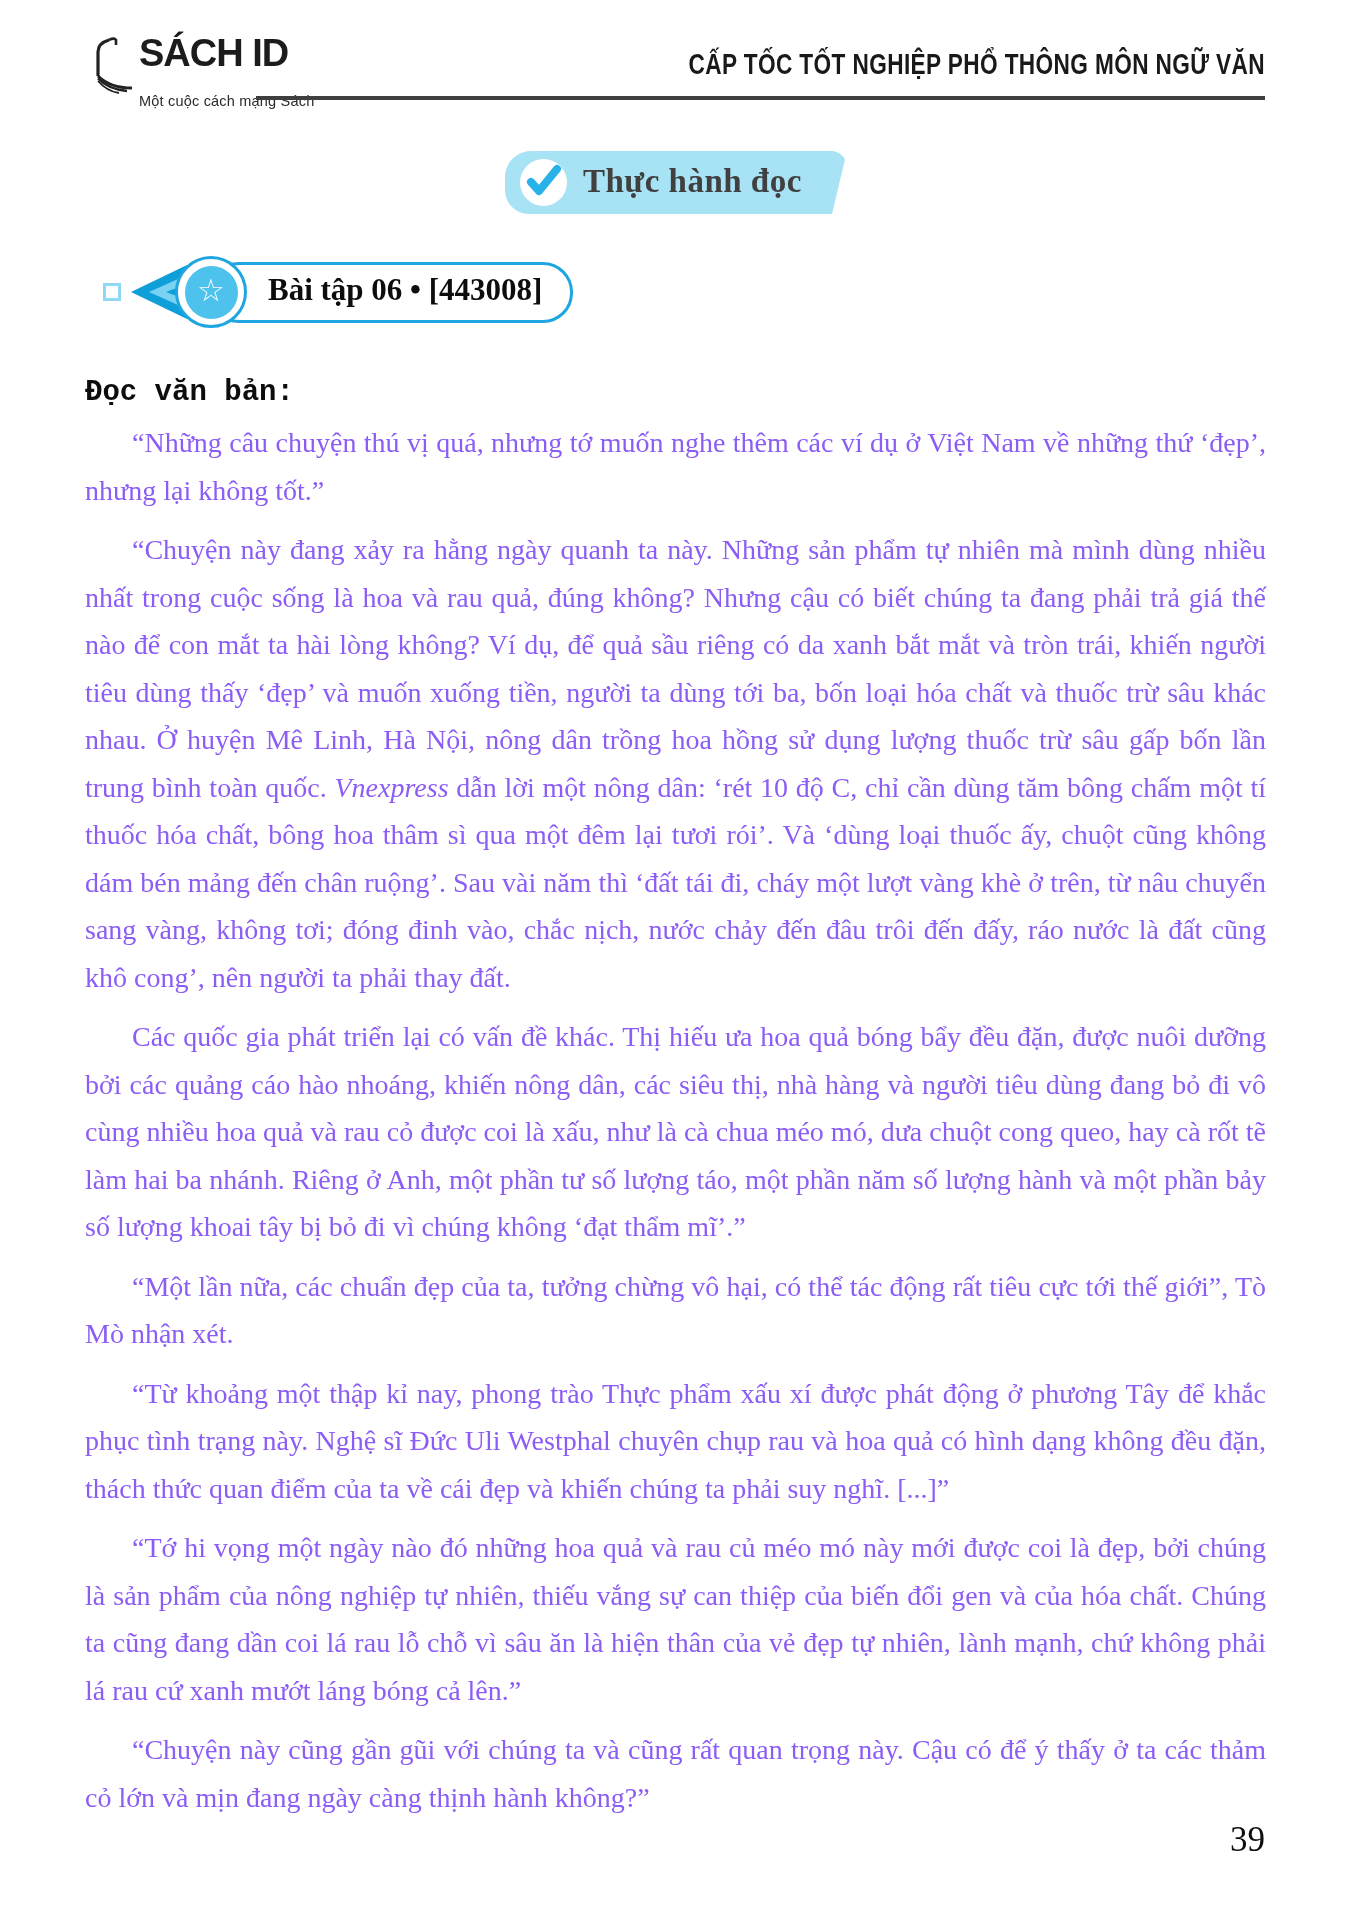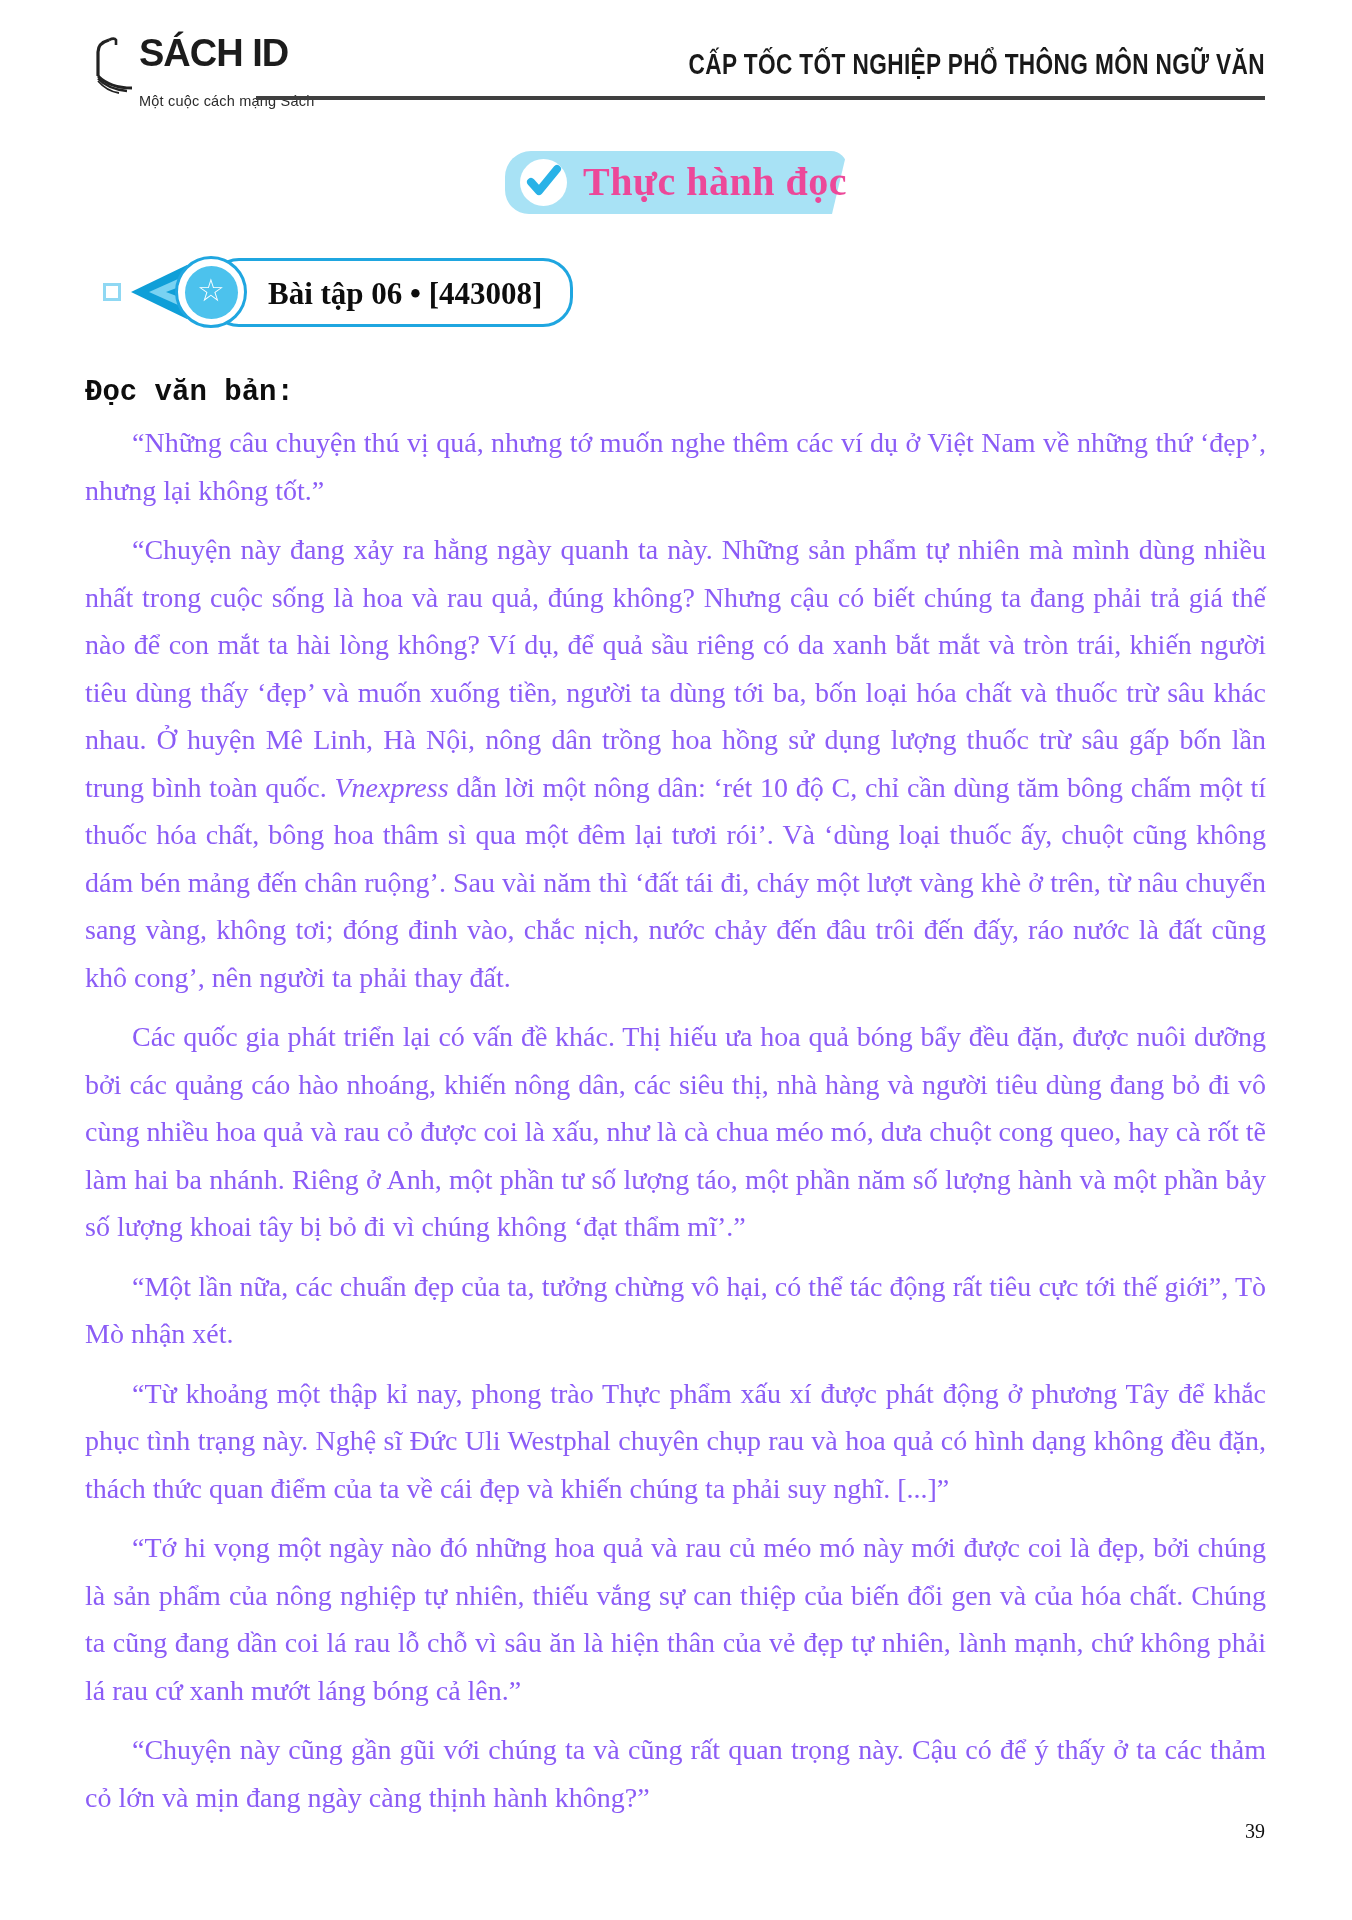--- a/index.html
+++ b/index.html
@@ -25,50 +25,50 @@
   
   .badge{position:absolute;top:151px;left:505px;width:342px;height:63px;}
   .badge-bg{
     position:absolute;inset:0;background:#a8e2f5;
     border-radius:26px 16px 10px 24px;
     clip-path:polygon(0 0,100% 0,calc(100% - 15px) 100%,0 100%);
   }
   .badge-inner{position:absolute;inset:0;display:flex;align-items:center;padding-left:15px;gap:16px;}
   .badge-check-circle{width:47px;height:47px;background:#ffffff;border-radius:50%;display:flex;align-items:center;justify-content:center;overflow:visible;flex:none;}
   .badge-check-circle svg{overflow:visible;margin-top:-4px;}
-  .badge-label{font-size:40px;font-weight:bold;color:#ec4899;letter-spacing:0.5px;padding-bottom:3px;}
+  .badge-label{font-size:33px;font-weight:bold;color:#404040;letter-spacing:0.5px;padding-bottom:3px;}
 
   
   .exercise{position:absolute;top:256px;left:103px;height:72px;display:flex;align-items:center;}
   .ex-square{width:12px;height:12px;border:3px solid #8fd8f3;flex:none;}
   .ex-triangles{flex:none;margin-left:2px;display:flex;align-items:center;}
   .ex-circle{
     width:66px;height:66px;border-radius:50%;background:#ffffff;border:3px solid #1fa6e0;
     display:flex;align-items:center;justify-content:center;position:relative;z-index:2;margin-left:-14px;flex:none;
   }
   .ex-circle-inner{
     width:53px;height:53px;border-radius:50%;background:#4cc2ed;color:#ffffff;
     display:flex;align-items:center;justify-content:center;
     font-family:"DejaVu Sans",sans-serif;font-size:31px;line-height:1;padding-bottom:3px;box-sizing:border-box;
   }
   .ex-pill{
     margin-left:-38px;height:51px;border:3.5px solid #1fa6e0;border-radius:30px;background:#ffffff;
-    display:flex;align-items:center;padding:8px 28px 4px 56px;font-size:31px;font-weight:bold;color:#0d0d0d;z-index:1;white-space:nowrap;
+    display:flex;align-items:center;padding:0 28px 4px 56px;font-size:31px;font-weight:bold;color:#0d0d0d;z-index:1;white-space:nowrap;
   }
 
   
   .content{position:absolute;top:376px;left:85px;width:1181px;}
   .doc-heading{font-size:29px;font-weight:bold;margin:0 0 9px 0;line-height:34px;color:#0d0d0d;font-family:Liberation Mono, monospace;}
   .para{
     font-size:28px;line-height:47.5px;text-align:justify;text-indent:47px;
     margin:0 0 12px 0;color:#8b5cf6;
   }
   .para em{font-style:italic;}
 
-  .page-number{position:absolute;top:1820px;right:87px;font-size:20px;color:#0f0f0f;}
+  .page-number{position:absolute;top:1820px;right:87px;font-size:35px;color:#0f0f0f;}
 </style>
 </head>
 <body>
 
 <div class="page">
 
   <div class="header">
     <div class="logo">
       <span class="logo-icon">
         <svg width="50" height="58" viewBox="0 0 50 58">

